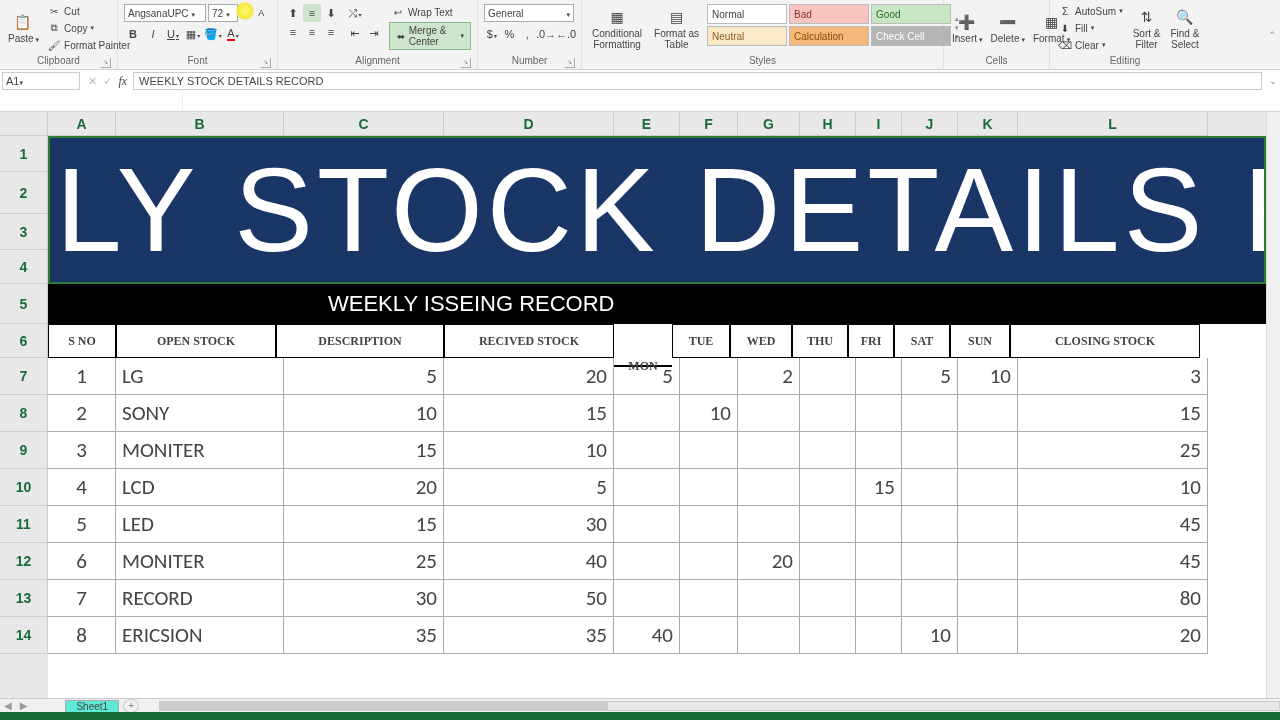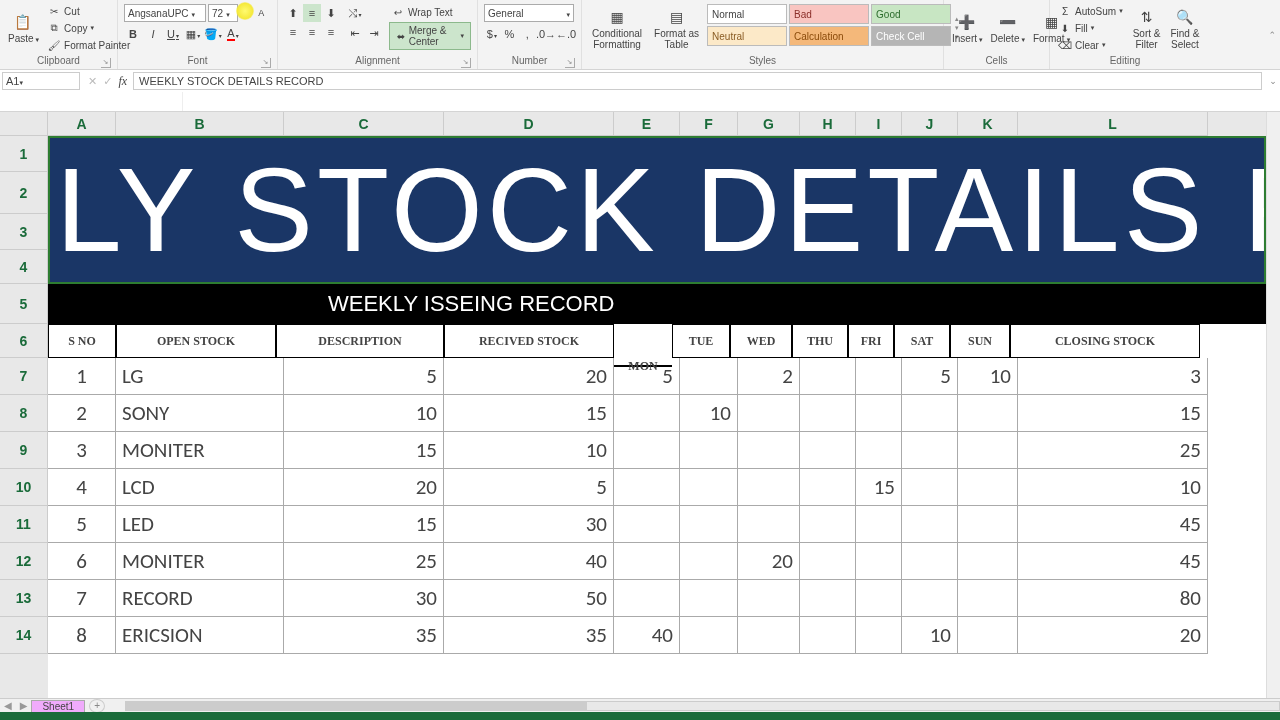--- a/index.html
+++ b/index.html
@@ -76,21 +76,21 @@
 .data-rows { position: absolute; left: 0; top: 222px; right: 0; }
 .drow { display: flex; height: 37px; }
 .dcell { border-right: 1px solid #aaa; border-bottom: 1px solid #aaa; display: flex; align-items: center; font-size: 21px; padding: 0 6px; font-family: Calibri, sans-serif; }
 .dc-center { justify-content: center; }
 .dc-right { justify-content: flex-end; }
 .dc-left { justify-content: flex-start; }
 
 
 .tabs-bar { position: absolute; bottom: 8px; left: 0; right: 0; height: 14px; background: #f0f0f0; border-top: 1px solid #ccc; display: flex; align-items: center; font-size: 10px; }
 .tab-nav { padding: 0 4px; color: #999; cursor: pointer; }
-.sheet-tab { background: #f0abfc; border: 1px solid #aaa; border-bottom: none; padding: 0 10px; cursor: pointer; }
+.sheet-tab { background: #5eead4; border: 1px solid #aaa; border-bottom: none; padding: 0 10px; cursor: pointer; margin-left: 34px; }
 .add-tab { width: 16px; height: 14px; border: 1px solid #ccc; border-radius: 50%; margin-left: 4px; display: flex; align-items: center; justify-content: center; cursor: pointer; color: #888; }
 .hscroll { flex: 1; margin-left: 20px; height: 10px; background: #e8e8e8; border: 1px solid #ccc; position: relative; }
 .hscroll-thumb { position: absolute; left: 0; width: 40%; top: 0; bottom: 0; background: #ccc; }
 .status-bar { position: absolute; bottom: 0; left: 0; right: 0; height: 8px; background: #1a6b3a; }
 
 .highlight-cursor { position: absolute; width: 18px; height: 18px; background: radial-gradient(circle,#fffa70 0%,#f5e93b 60%,transparent 80%); border-radius: 50%; pointer-events: none; }
 </style>
 </head>
 <body>
 

